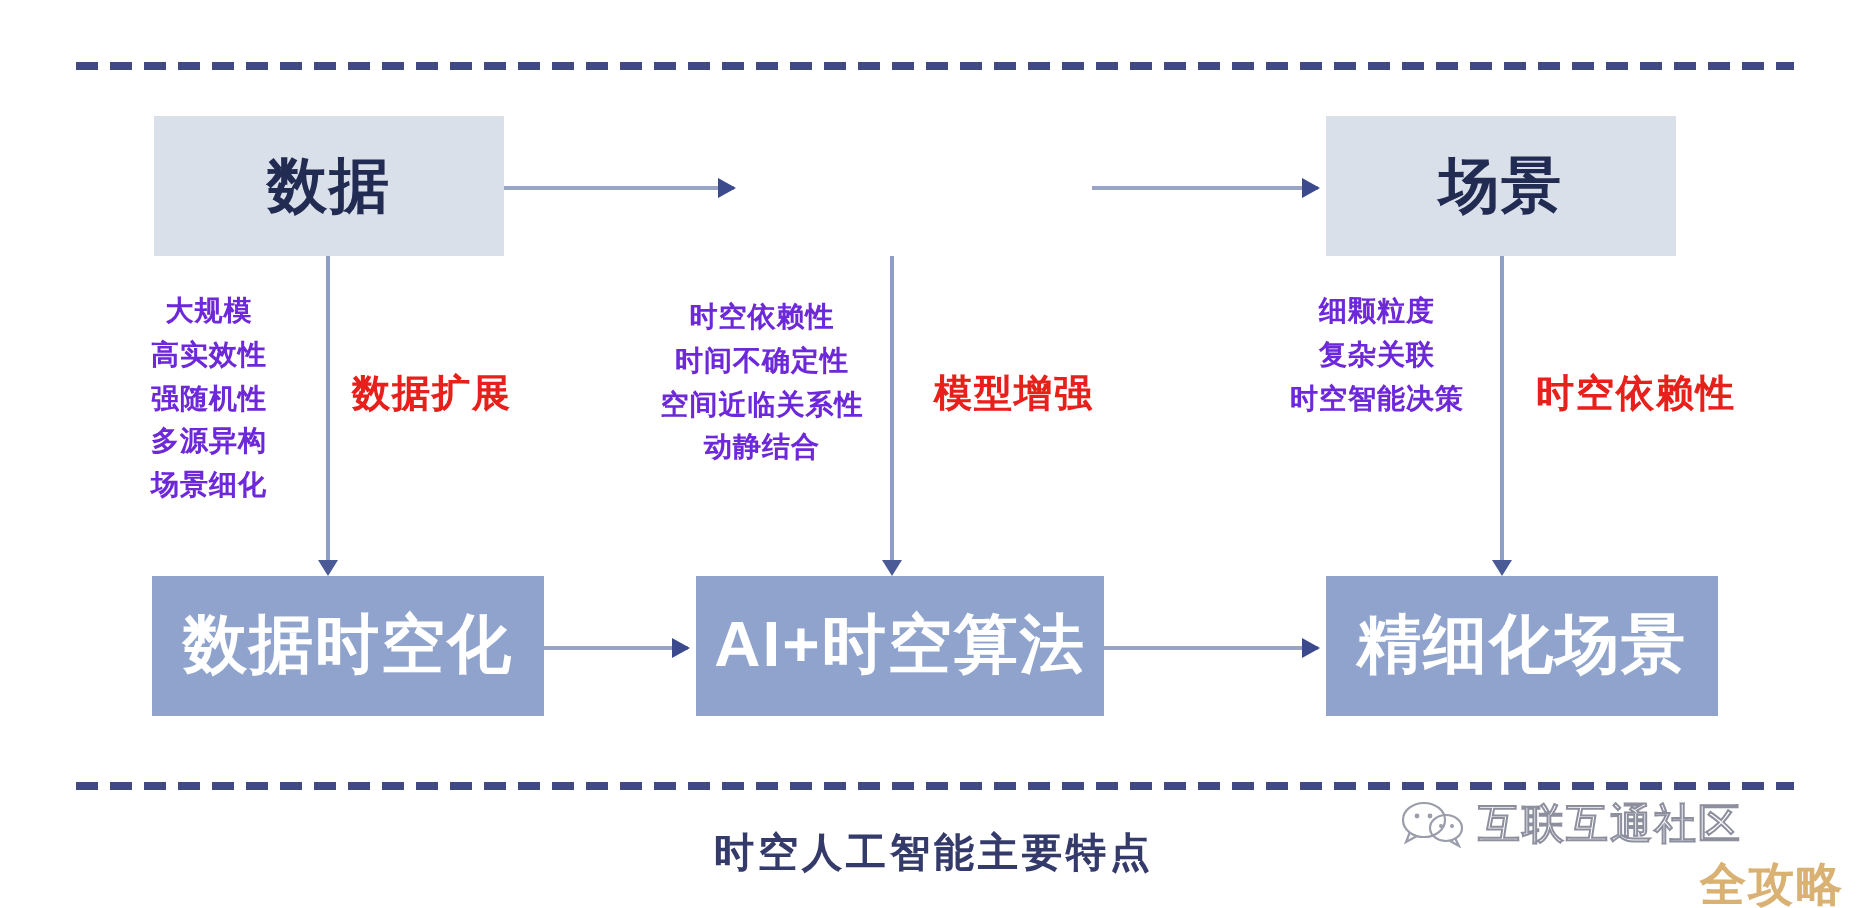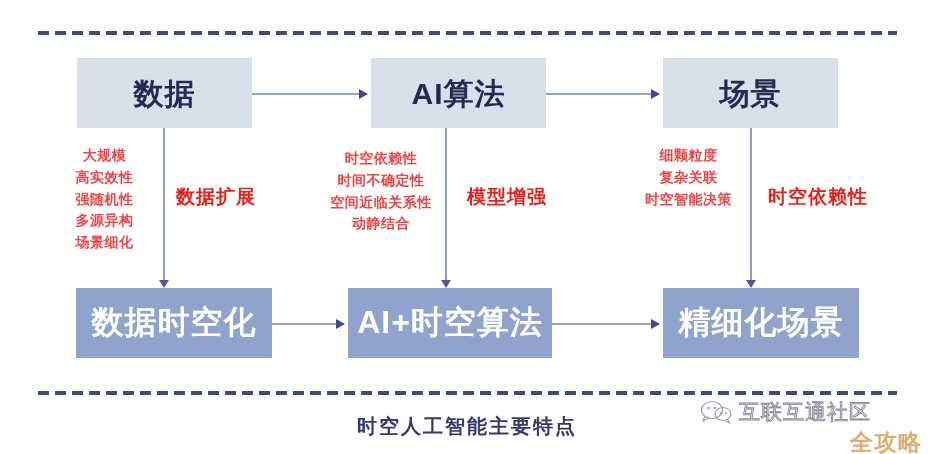--- a/index.html
+++ b/index.html
@@ -107,21 +107,21 @@
     border-right: 5px solid transparent;
   }
   #vline-left   { left: 163px; top: 128px; height: 152px; }
   #vline-mid    { left: 445px; top: 128px; height: 152px; }
   #vline-right  { left: 750px; top: 128px; height: 152px; }
 
   
   .feature-list {
     position: absolute;
     text-align: center;
-    color: #ef4444;
+    color: #6d28d9;
     font-size: 14px;
     font-weight: bold;
     line-height: 1.56;
     letter-spacing: 0.5px;
   }
   #features-data  { left: 52px;  top: 145px; width: 105px; }
   #features-algo  { left: 322px; top: 148px; width: 118px; }
   #features-scene { left: 632px; top: 145px; width: 113px; }
 
   
@@ -184,21 +184,20 @@
   }
 </style>
 </head>
 <body>
 
 <div id="canvas">
 
   <div class="dashed-rule" id="rule-top"></div>
 
   <div class="node-box node-top" id="box-data">数据</div>
-  <div class="node-box node-top" id="box-algo">AI算法</div>
   <div class="node-box node-top" id="box-scene">场景</div>
 
   <div class="h-arrow" id="arrow-data-algo"></div>
   <div class="h-arrow" id="arrow-algo-scene"></div>
 
   <div class="v-arrow" id="vline-left"></div>
   <div class="v-arrow" id="vline-mid"></div>
   <div class="v-arrow" id="vline-right"></div>
 
   <div class="feature-list" id="features-data">

